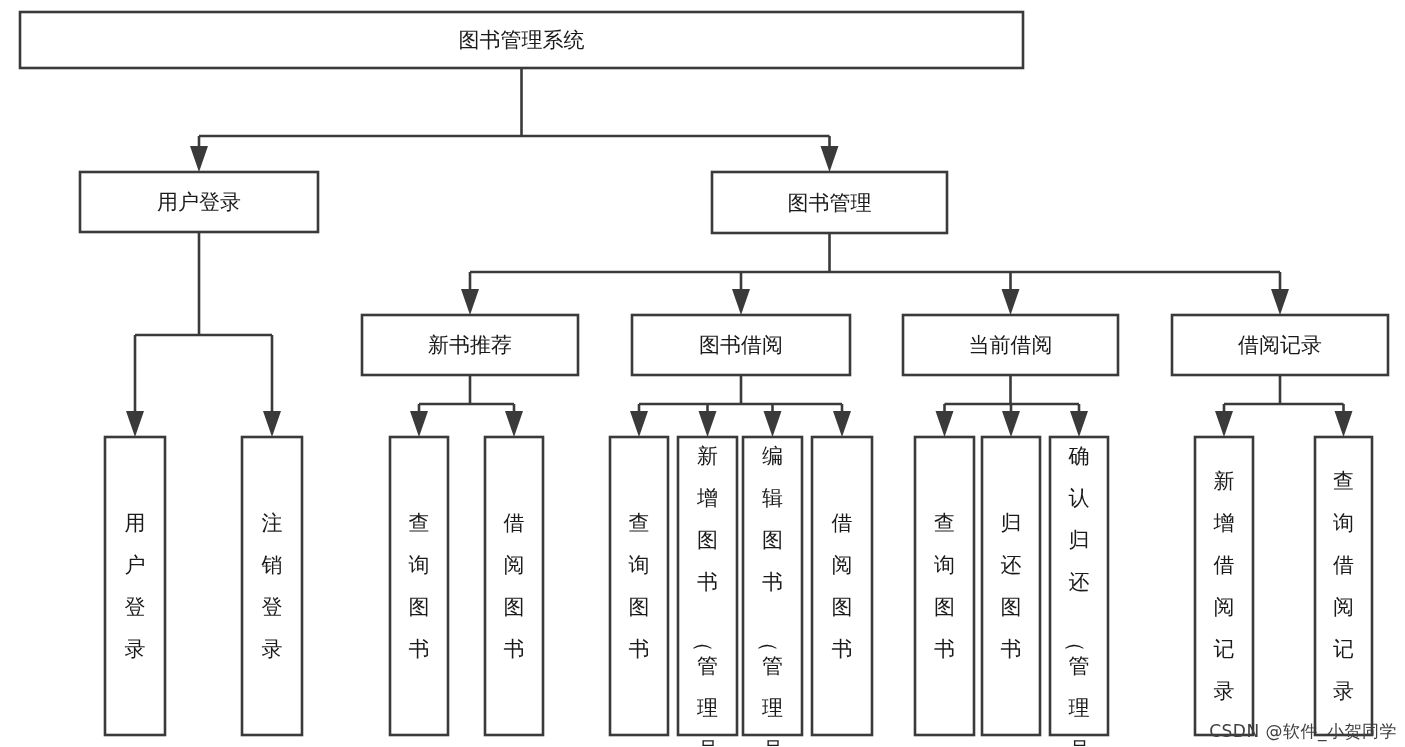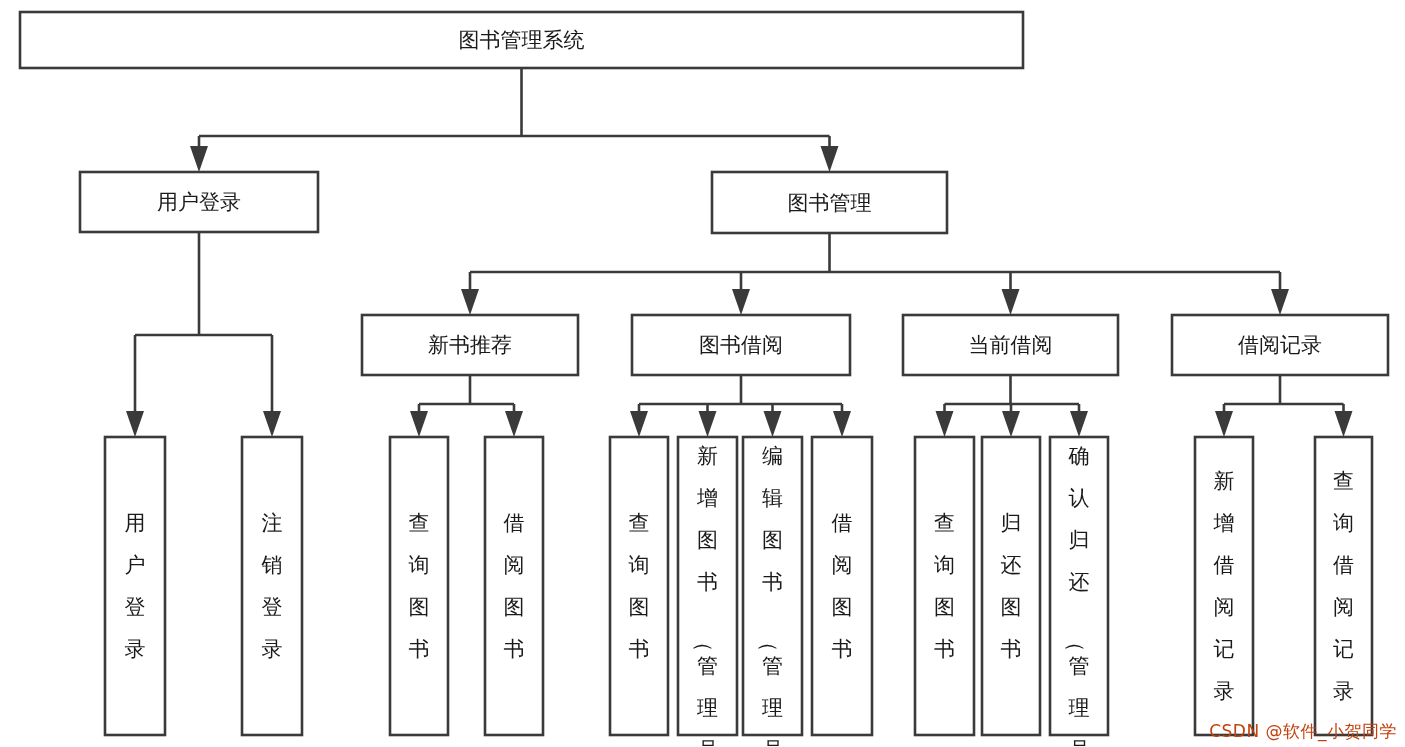--- a/index.html
+++ b/index.html
@@ -54,21 +54,21 @@
     font-size: 21px;
     fill: #1a1a1a;
     text-anchor: middle;
   }
   .watermark {
     position: absolute;
     right: 8px;
     bottom: 4px;
     font-family: "DejaVu Sans", "Liberation Sans", sans-serif;
     font-size: 17px;
-    color: #c2410c;
+    color: #404040;
     letter-spacing: 0.5px;
     white-space: nowrap;
     pointer-events: none;
   }
 </style>
 </head>
 <body>
 
 <div id="diagram-root">
   <svg class="chart-svg" viewBox="0 0 1405 747">

